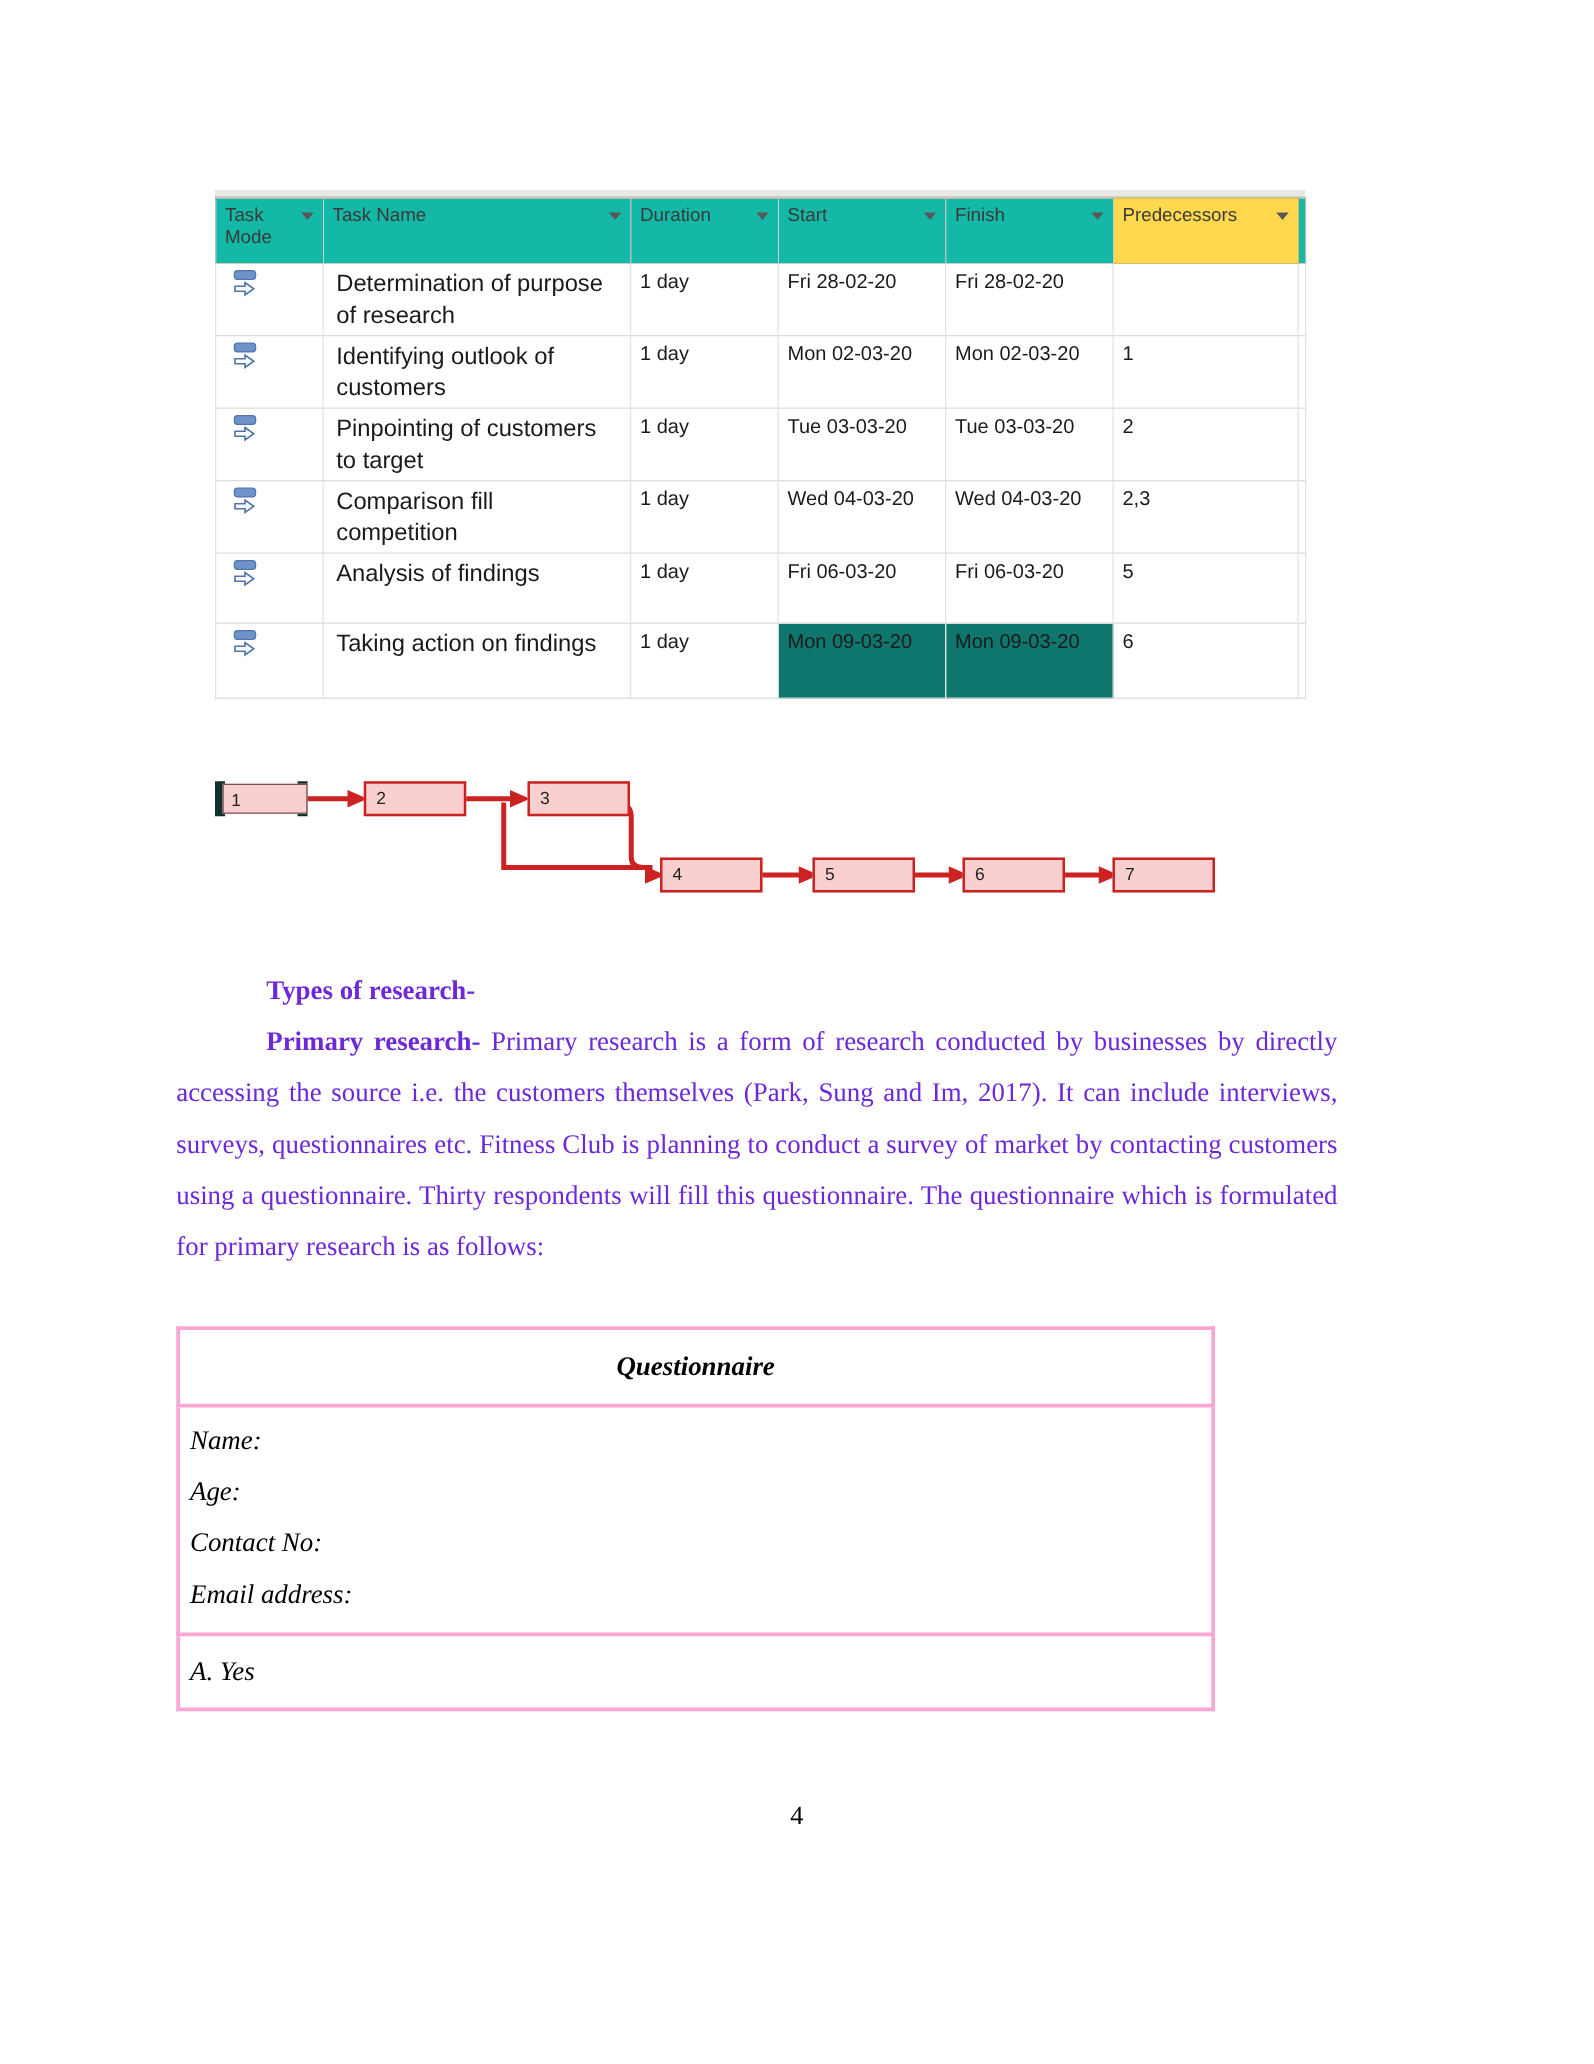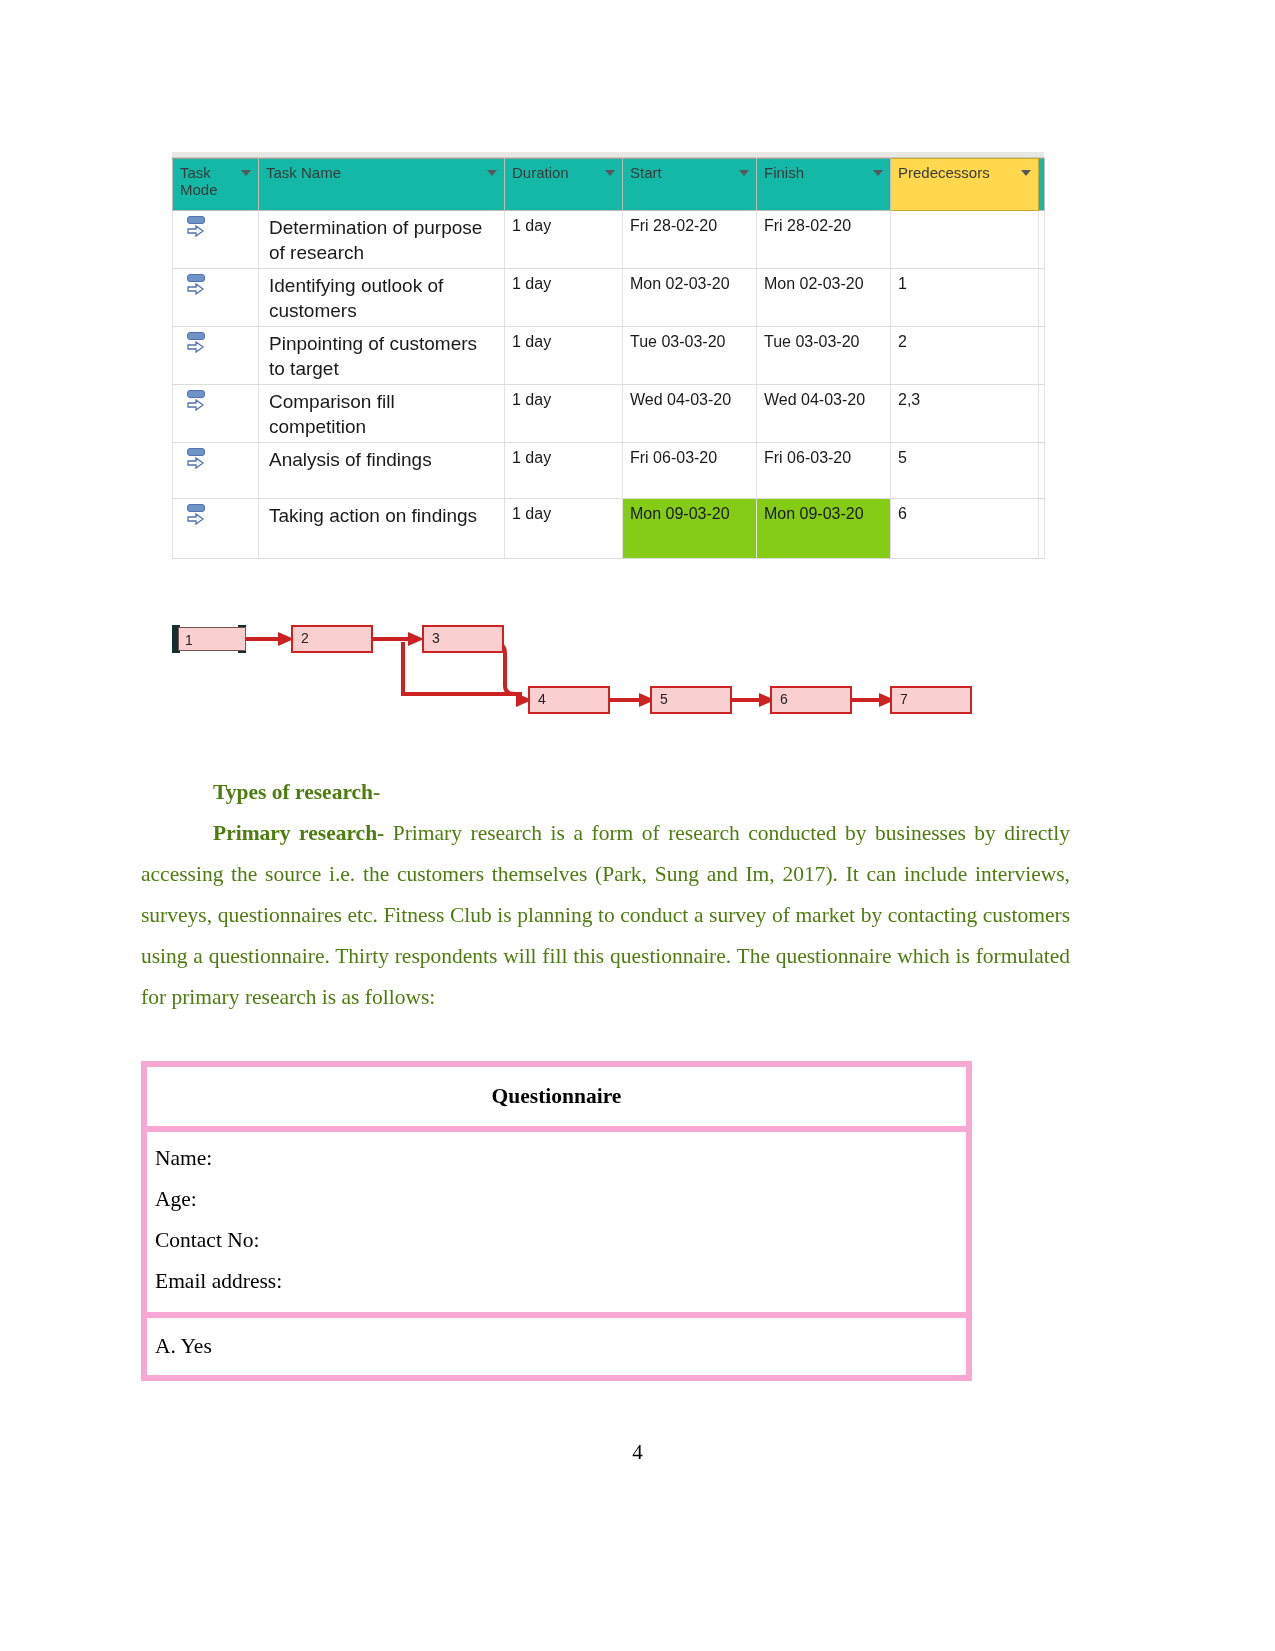--- a/index.html
+++ b/index.html
@@ -94,21 +94,21 @@
     height: 48px;
     margin-left: 21px;
   }
   .gantt-table tbody td.mode-cell { padding: 5px 0 0 14px; }
   .gantt-table tbody td.taskname-cell {
     font-size: 19px;
     line-height: 25px;
     padding-left: 10px;
   }
   .gantt-table tbody tr.row-last td { height: 52px; }
-  .gantt-table tbody td.hl { background: #84cc16; }
+  .gantt-table tbody td.hl { background: #0f766e; }
 
   
   .mode-icon {
     display: block;
     position: relative;
     width: 20px;
     height: 26px;
   }
   .mode-icon .bar {
     position: absolute;
@@ -169,21 +169,21 @@
 
   
   .body-text {
     position: absolute;
     left: 141px;
     top: 772px;
     width: 929px;
     font-family: "Liberation Serif", serif;
     font-size: 21.5px;
     line-height: 41px;
-    color: #4d7c0f;
+    color: #6d28d9;
   }
   .body-text p { margin: 0; }
   .lead-head {
     text-indent: 72px;
     font-weight: bold;
   }
   .para {
     text-align: justify;
     text-indent: 72px;
     margin-top: 0;
@@ -195,24 +195,25 @@
     position: absolute;
     left: 141px;
     top: 1061px;
     width: 831px;
     border-collapse: collapse;
     font-family: "Liberation Serif", serif;
     font-size: 21.5px;
     color: #000000;
   }
   .qtable td {
-    border: 6px solid #f9a8d4;
+    border: 3px solid #f9a8d4;
     padding: 8px 10px 8px 8px;
     vertical-align: top;
     line-height: 41px;
+    font-style: italic;
   }
   .qtable td.title-cell {
     text-align: center;
     font-weight: bold;
     height: 38px;
     padding: 9px 10px;
   }
   .qtable td.fields-cell { padding-top: 6px; padding-bottom: 10px; }
   .qtable td.q-cell { height: 38px; }
   .qtable td.a-cell { height: 38px; }

